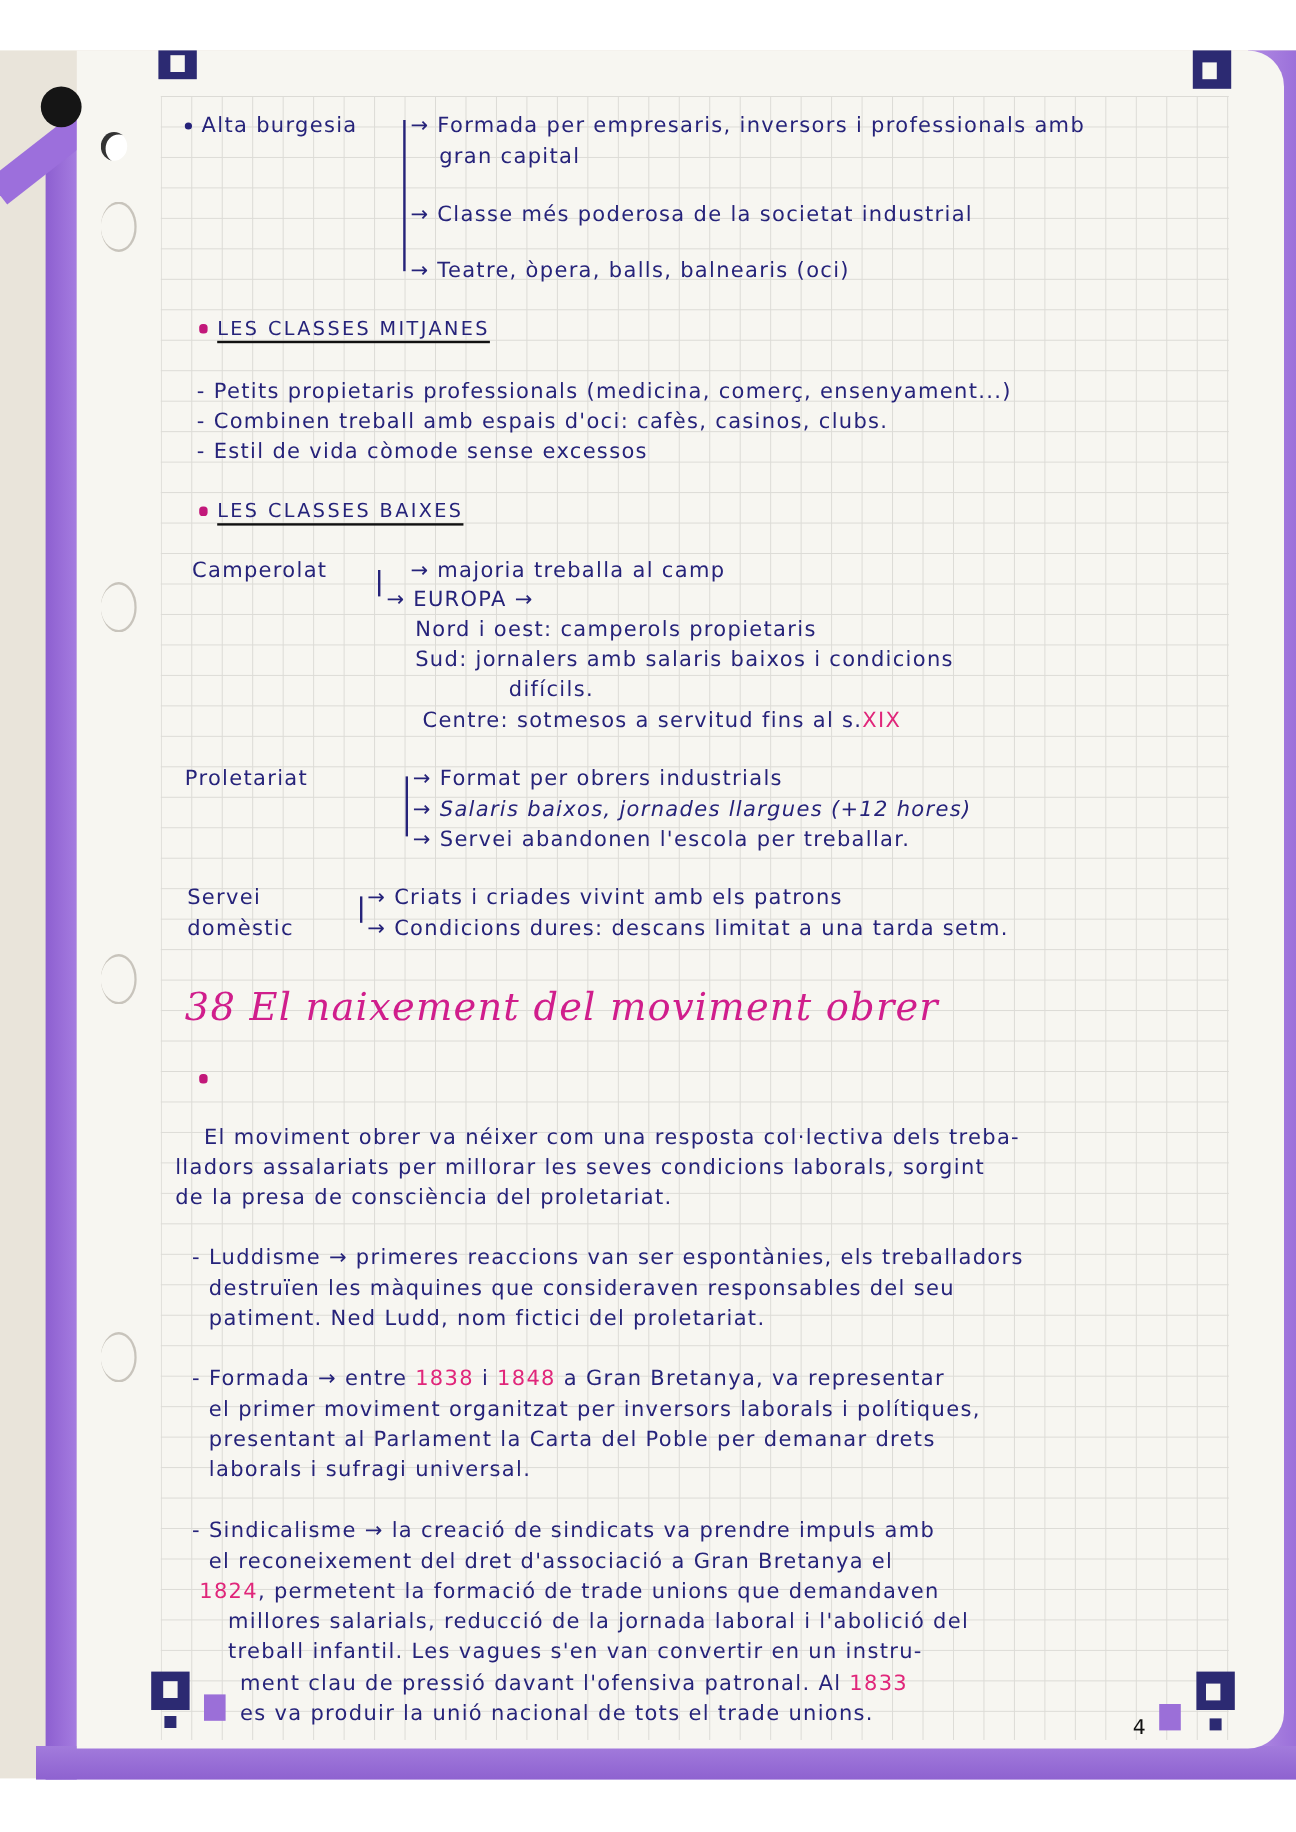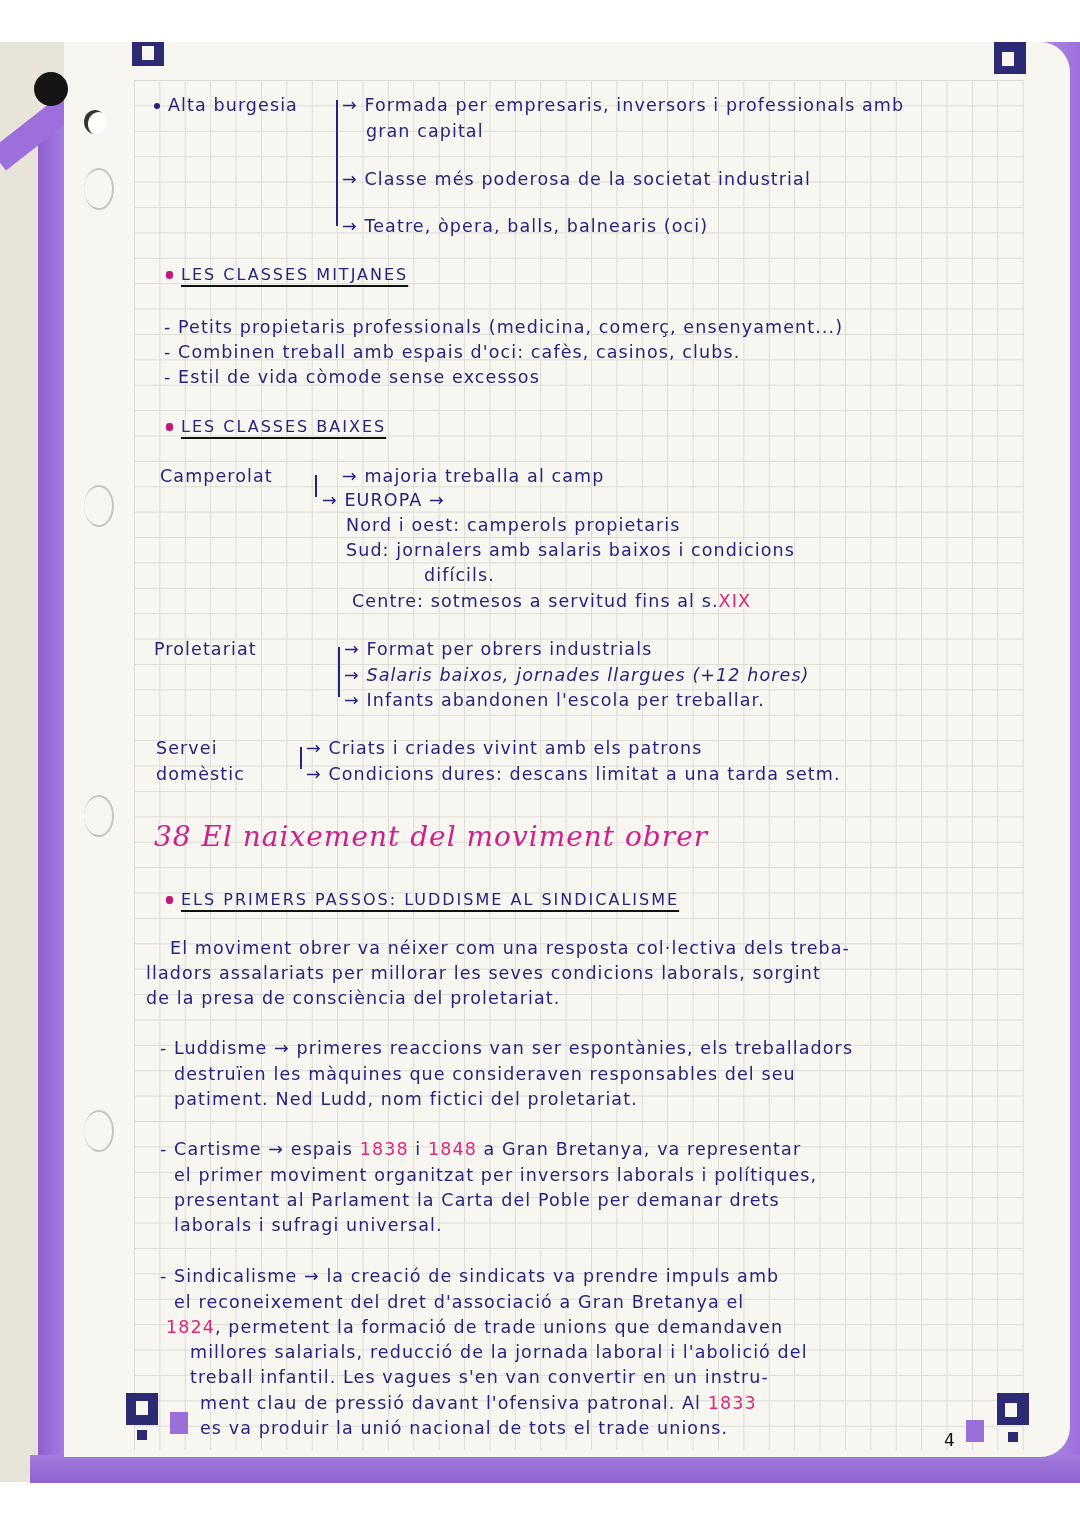--- a/index.html
+++ b/index.html
@@ -63,21 +63,21 @@
   }
   .pink { color:#e0267a; }
   .magenta-bullet { display:inline-block; width:7px; height:8px; border-radius:3px; background:#c2187a; margin-right:8px; vertical-align:middle; }
   .navy-bullet { display:inline-block; width:6px; height:6px; border-radius:50%; background:#26237a; margin-right:8px; vertical-align:middle; }
   .heading {
     text-decoration:underline; text-decoration-thickness:2px; text-underline-offset:5px; text-decoration-color:#111;
     letter-spacing:2px; font-size:16px;
   }
   .title {
     position:absolute; left:154px; top:820px; color:#d01e8c;
-    font-family:"DejaVu Serif", serif; font-size:28px; font-style:italic; letter-spacing:1px; white-space:nowrap;
+    font-family:"DejaVu Serif", serif; font-size:32px; font-style:italic; letter-spacing:1px; white-space:nowrap;
   }
   .bracket { position:absolute; border-left:2px solid #26237a; }
   .page-num { position:absolute; left:944px; top:1430px; color:#111; font-size:17px; }
 </style>
 </head>
 <body>
 
 <div class="backing"></div>
 <div class="ribbon-right"></div>
 <div class="ribbon-left"></div>
@@ -123,40 +123,40 @@
 <div class="hw" style="left:322px;top:489px;">→ <span>EUROPA →</span></div>
 <div class="hw" style="left:346px;top:514px;">Nord i oest: camperols propietaris</div>
 <div class="hw" style="left:346px;top:539px;">Sud: jornalers amb salaris baixos i condicions</div>
 <div class="hw" style="left:424px;top:564px;">difícils.</div>
 <div class="hw" style="left:352px;top:590px;"><span>Centre: sotmesos a servitud fins al s.</span><span class="pink">XIX</span></div>
 
 <div class="hw" style="left:154px;top:638px;">Proletariat</div>
 <div class="bracket" style="left:338px;top:647px;height:50px;"></div>
 <div class="hw" style="left:344px;top:638px;">→ <span>Format per obrers industrials</span></div>
 <div class="hw" style="left:344px;top:664px;font-style:italic;">→ <span>Salaris baixos, jornades llargues (+12 hores)</span></div>
-<div class="hw" style="left:344px;top:689px;">→ <span>Infants abandonen l'escola per treballar.</span></div>
+<div class="hw" style="left:344px;top:689px;">→ <span>Servei abandonen l'escola per treballar.</span></div>
 
 <div class="hw" style="left:156px;top:737px;">Servei</div>
 <div class="hw" style="left:156px;top:763px;">domèstic</div>
 <div class="bracket" style="left:300px;top:747px;height:22px;"></div>
 <div class="hw" style="left:306px;top:737px;">→ <span>Criats i criades vivint amb els patrons</span></div>
 <div class="hw" style="left:306px;top:763px;">→ <span>Condicions dures: descans limitat a una tarda setm.</span></div>
 
 <div class="title">38 El naixement del moviment obrer</div>
-<div class="hw" style="left:166px;top:888px;"><span class="magenta-bullet"></span><span class="heading">ELS PRIMERS PASSOS: LUDDISME AL SINDICALISME</span></div>
+<div class="hw" style="left:166px;top:888px;"><span class="magenta-bullet"></span></div>
 
 <div class="hw" style="left:146px;top:937px;margin-left:24px;">El moviment obrer va néixer com una resposta col·lectiva dels treba-</div>
 <div class="hw" style="left:146px;top:962px;">lladors assalariats per millorar les seves condicions laborals, sorgint</div>
 <div class="hw" style="left:146px;top:987px;">de la presa de consciència del proletariat.</div>
 
 <div class="hw" style="left:160px;top:1037px;">- Luddisme → primeres reaccions van ser espontànies, els treballadors</div>
 <div class="hw" style="left:174px;top:1063px;">destruïen les màquines que consideraven responsables del seu</div>
 <div class="hw" style="left:174px;top:1088px;">patiment. Ned Ludd, nom fictici del proletariat.</div>
 
-<div class="hw" style="left:160px;top:1138px;"><span>- Cartisme → espais </span><span class="pink">1838</span><span> i </span><span class="pink">1848</span><span> a Gran Bretanya, va representar</span></div>
+<div class="hw" style="left:160px;top:1138px;"><span>- Formada → entre </span><span class="pink">1838</span><span> i </span><span class="pink">1848</span><span> a Gran Bretanya, va representar</span></div>
 <div class="hw" style="left:174px;top:1164px;">el primer moviment organitzat per inversors laborals i polítiques,</div>
 <div class="hw" style="left:174px;top:1189px;">presentant al Parlament la Carta del Poble per demanar drets</div>
 <div class="hw" style="left:174px;top:1214px;">laborals i sufragi universal.</div>
 
 <div class="hw" style="left:160px;top:1265px;">- Sindicalisme → la creació de sindicats va prendre impuls amb</div>
 <div class="hw" style="left:174px;top:1291px;text-align:right;">el reconeixement del dret d'associació a Gran Bretanya el</div>
 <div class="hw" style="left:166px;top:1316px;"><span class="pink">1824</span><span>, permetent la formació de trade unions que demandaven</span></div>
 <div class="hw" style="left:190px;top:1341px;">millores salarials, reducció de la jornada laboral i l'abolició del</div>
 <div class="hw" style="left:190px;top:1366px;">treball infantil. Les vagues s'en van convertir en un instru-</div>
 <div class="hw" style="left:200px;top:1392px;"><span>ment clau de pressió davant l'ofensiva patronal. Al </span><span class="pink">1833</span></div>

